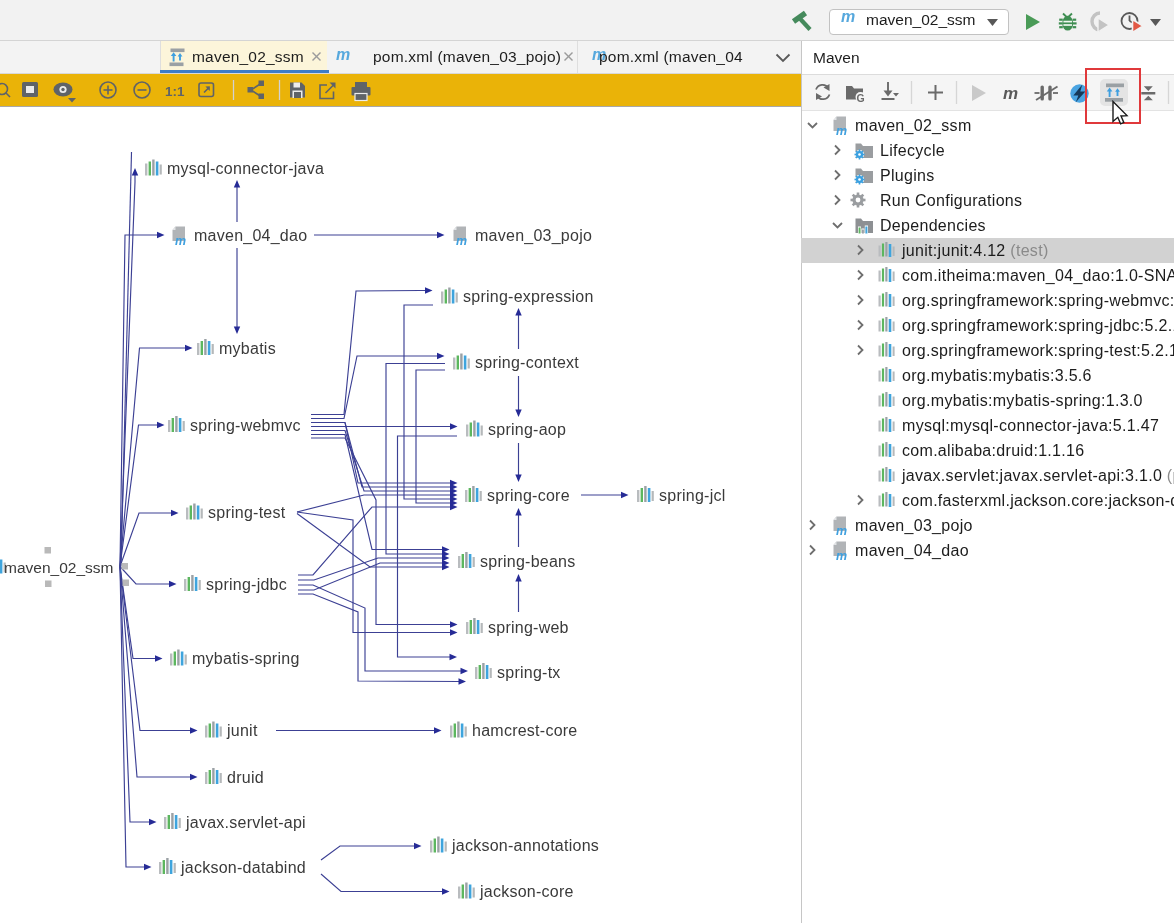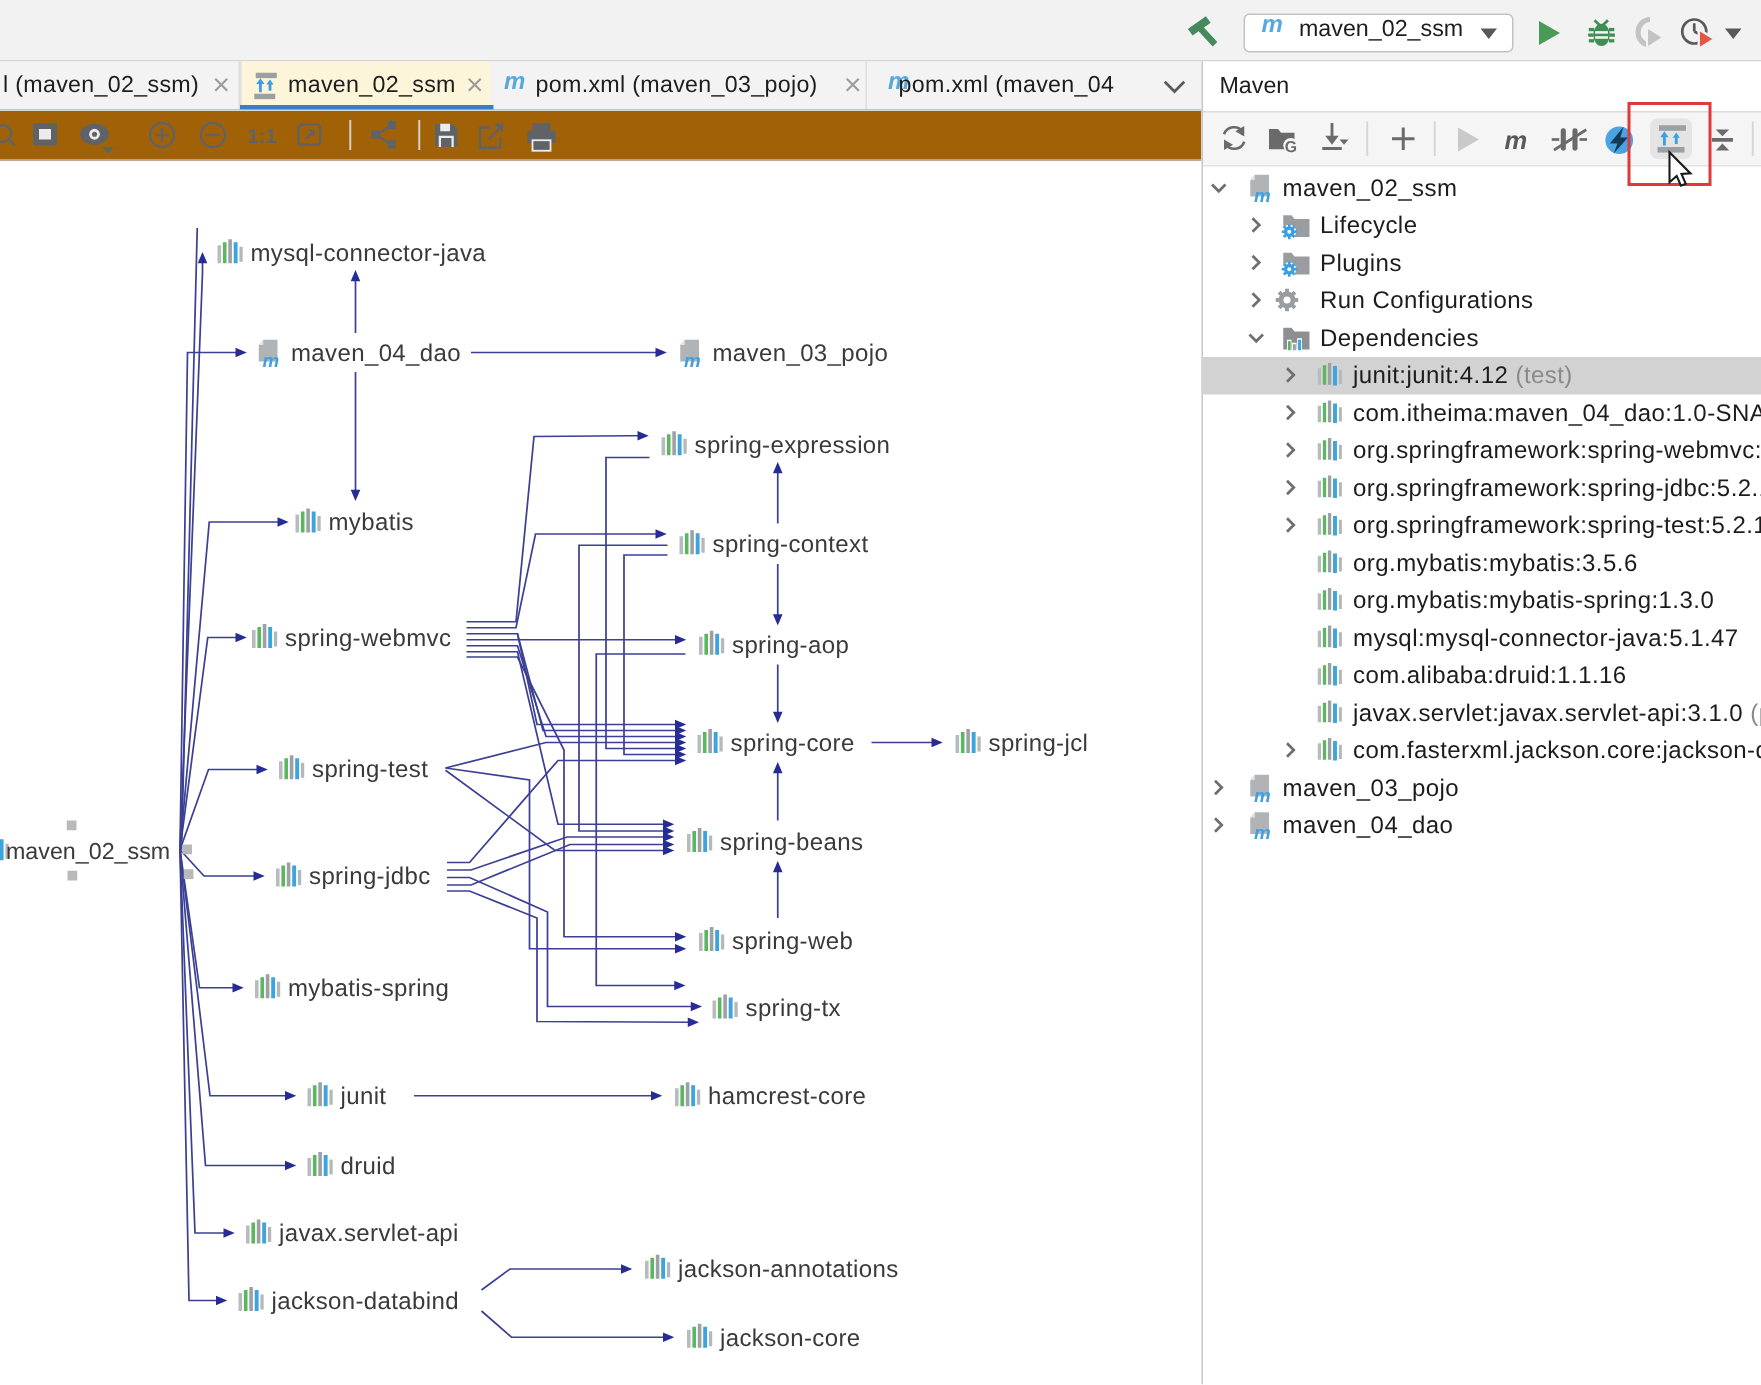--- a/index.html
+++ b/index.html
@@ -5,21 +5,21 @@
  font-family:"Liberation Sans",sans-serif;position:relative}
 .abs{position:absolute}
 #topbar{left:0;top:0;width:1174px;height:41px;background:#f2f2f2;border-bottom:1px solid #d4d4d4}
 #tabbar{left:0;top:41px;width:801px;height:33px;background:#f3f3f3}
 .tab{position:absolute;top:0;height:33px}
 .tabtext{position:absolute;top:7px;font-size:15.5px;letter-spacing:0.2px;color:#1d1d1d;white-space:pre}
 .cross{position:absolute;top:10px;width:11px;height:11px}
 #seltab{left:160px;width:167px;background:#fcf5da;border-left:1px solid #dedede}
 #underline{position:absolute;left:160px;top:28.5px;width:169px;height:4px;background:#3d7dc7}
 .mico{position:absolute;top:5px;font-size:16px;font-style:italic;font-weight:bold;color:#56a8dd}
-#dtoolbar{left:0;top:73px;width:801px;height:34px;background:#a16207;border-top:1px solid #d9d9d9;border-bottom:1px solid #a8a8a8}
+#dtoolbar{left:0;top:73px;width:801px;height:34px;background:#eab308;border-top:1px solid #d9d9d9;border-bottom:1px solid #a8a8a8}
 #diagram{left:0;top:0;width:801px;height:923px}
 .nl{font-size:16px;letter-spacing:0.25px;fill:#3a3a3a;font-family:"Liberation Sans",sans-serif}
 .nr{font-size:15.5px;fill:#3a3a3a;font-family:"Liberation Sans",sans-serif}
 #panel{left:801px;top:41px;width:405px;height:882px;background:#fff;border-left:1.5px solid #c6c6c6}
 #mheader{position:absolute;left:11px;top:8px;font-size:15.5px;color:#1d1d1d}
 #ptoolbar{position:absolute;left:0;top:33px;width:100%;height:37px;background:#f5f5f5;
  border-top:1px solid #dcdcdc;border-bottom:1px solid #e3e3e3}
 #tree{left:0;top:0;width:1174px;height:923px}
 .tl{font-size:16px;letter-spacing:0.3px;fill:#1c1c1c;font-family:"Liberation Sans",sans-serif}
 #redrect{left:1084.5px;top:67.5px;width:56px;height:56px;border:2px solid #e0393b;z-index:50}
@@ -67,48 +67,41 @@
  <line x1="10.5" y1="11" x2="10.5" y2="5.5" stroke="#595959" stroke-width="1.8"></line>
  <line x1="10.5" y1="11" x2="14.5" y2="13" stroke="#595959" stroke-width="1.8"></line>
  <polygon points="13.5,9.5 13.5,22.5 24,16" fill="#e25845" stroke="#f2f2f2" stroke-width="1.6"></polygon>
 </svg>
 <svg class="abs" style="left:1149px;top:18px" width="14" height="9">
       <polygon points="1,1 12,1 6.5,8" fill="#585858"></polygon>
     </svg>
 </div>
 
 <div class="abs" id="tabbar">
- <div class="tab" style="left:0;width:160px;border-right:1px solid #dedede">
-  <div class="tabtext" style="left:2px">l (maven_02_ssm)</div>
-  <svg class="cross" style="left:142px">
-        <line x1="1.5" y1="1.5" x2="9.5" y2="9.5" stroke="#9b9b9b" stroke-width="1.4"></line>
-        <line x1="9.5" y1="1.5" x2="1.5" y2="9.5" stroke="#9b9b9b" stroke-width="1.4"></line>
-      </svg>
- </div>
  <div class="tab" id="seltab">
   <svg class="abs" style="left:8px;top:7px" width="18" height="19">
    <rect x="1.5" y="0.5" width="14" height="3.6" fill="#9aa0a4"></rect>
    <rect x="0.5" y="14.5" width="14" height="3.6" fill="#9aa0a4"></rect>
    <g stroke="#3e9fe0" stroke-width="1.9">
           <line x1="4.6" y1="13.5" x2="4.6" y2="6.5"></line>
           <line x1="11" y1="12.5" x2="11" y2="7"></line>
         </g>
    <polygon points="4.6,4.2 1.8,8 7.4,8" fill="#3e9fe0"></polygon>
    <polygon points="11,5 8.6,8.4 13.4,8.4" fill="#3e9fe0"></polygon>
   </svg>
   <div class="tabtext" style="left:31px">maven_02_ssm</div>
   <svg class="cross" style="left:150px">
         <line x1="1.5" y1="1.5" x2="9.5" y2="9.5" stroke="#9b9b9b" stroke-width="1.4"></line>
         <line x1="9.5" y1="1.5" x2="1.5" y2="9.5" stroke="#9b9b9b" stroke-width="1.4"></line>
       </svg>
  </div>
  <div id="underline"></div>
  <div class="tab" style="left:329px;width:249px;border-right:1px solid #dedede">
   <div class="mico" style="left:7px">m</div>
-  <div class="tabtext" style="left:28px">pom.xml (maven_03_pojo)</div>
+  <div class="tabtext" style="left:44px">pom.xml (maven_03_pojo)</div>
   <svg class="cross" style="left:234px">
         <line x1="1.5" y1="1.5" x2="9.5" y2="9.5" stroke="#9b9b9b" stroke-width="1.4"></line>
         <line x1="9.5" y1="1.5" x2="1.5" y2="9.5" stroke="#9b9b9b" stroke-width="1.4"></line>
       </svg>
  </div>
  <div class="tab" style="left:578px;width:190px;overflow:hidden">
   <div class="mico" style="left:14px">m</div>
   <div class="tabtext" style="left:21px">pom.xml (maven_04</div>
  </div>
  <svg class="abs" style="left:775px;top:12px" width="16" height="10">

